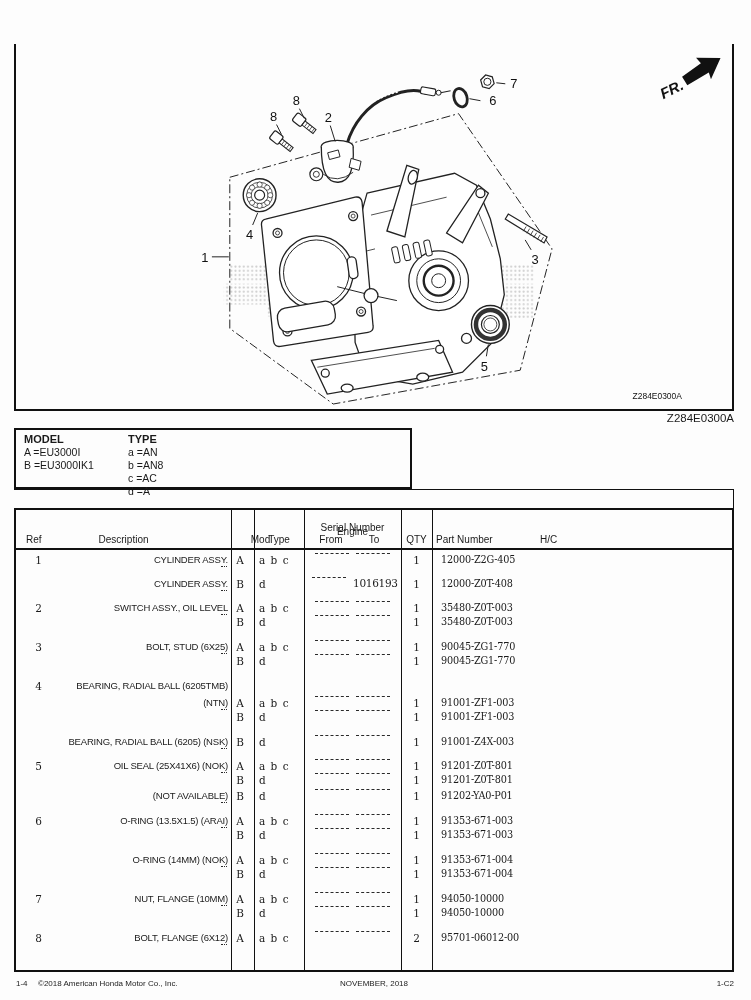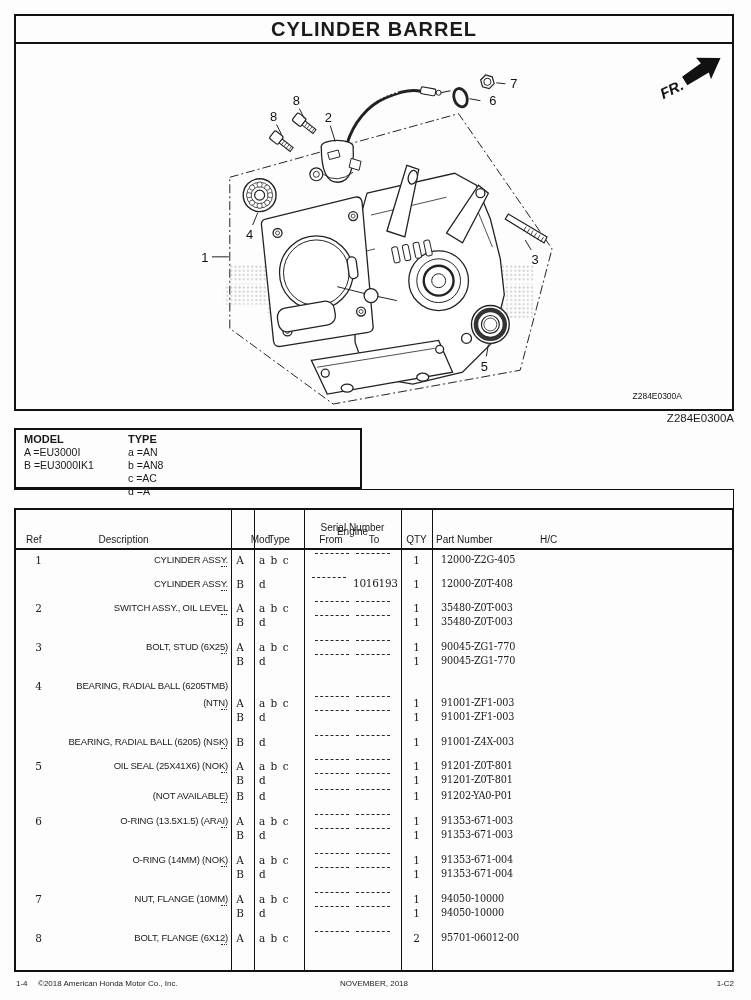--- a/index.html
+++ b/index.html
@@ -5,21 +5,21 @@
   html,body{margin:0;padding:0;background:#e8e8e8;}
   .page{position:relative;width:751px;height:1000px;background:#fdfdfd;font-family:"Liberation Sans",sans-serif;color:#1a1a1a;overflow:hidden;}
   .abs{position:absolute;}
   
   .title-box{left:14px;top:14px;width:720px;height:30px;border:2px solid #111;box-sizing:border-box;display:flex;align-items:center;justify-content:center;}
   .title-box h1{margin:0;font-size:20px;font-weight:bold;letter-spacing:1px;}
   
   .diagram-box{left:14px;top:44px;width:720px;height:367px;border:2px solid #111;border-top:none;box-sizing:border-box;}
   .code-large{left:14px;top:412px;width:720px;text-align:right;font-size:11.5px;}
   
-  .model-box{left:14px;top:428px;width:348px;height:61px;border:2px solid #111;box-sizing:border-box;font-size:10.5px;line-height:13px;}
+  .model-box{left:14px;top:428px;width:398px;height:61px;border:2px solid #111;box-sizing:border-box;font-size:10.5px;line-height:13px;}
   .model-box .col{position:absolute;top:3px;}
   .model-box .hdr{font-weight:bold;font-size:11px;}
   .rule{left:14px;top:489px;width:720px;height:0;border-top:1.5px solid #111;}
   .evert{left:732.5px;top:489px;width:0;height:19px;border-left:1.5px solid #111;}
   .page-ref{left:434px;top:495px;width:294px;text-align:right;font-size:10.5px;}
   
   .ptable{left:14px;top:508px;width:720px;height:464px;border:2px solid #111;box-sizing:border-box;}
   .vline{position:absolute;top:0;bottom:0;width:0;border-left:1.3px solid #111;}
   .hdr-underline{position:absolute;left:0;right:0;top:38px;border-top:2px solid #111;}
   .thead{position:absolute;left:0;right:0;top:0;height:38px;font-size:10px;}
@@ -45,23 +45,20 @@
   .footer .fc1{position:absolute;left:24px;}
   .footer .fm{position:absolute;left:0;width:720px;text-align:center;}
   .footer .fr{position:absolute;right:0;}
   svg text{font-family:"Liberation Sans",sans-serif;}
 </style>
 </head>
 <body>
 
 <div class="page">
 
-  <div class="abs title-box">
-    <h1>CYLINDER BARREL</h1>
-  </div>
 
   <div class="abs diagram-box">
     <svg width="718" height="365" viewBox="0 0 720 367">
       <defs>
         <pattern id="ht" width="4.2" height="4.2" patternUnits="userSpaceOnUse">
           <circle cx="1.3" cy="1.3" r="1" fill="#9a9a9a"></circle>
         </pattern>
       </defs>
 
       <g opacity="0.5">

